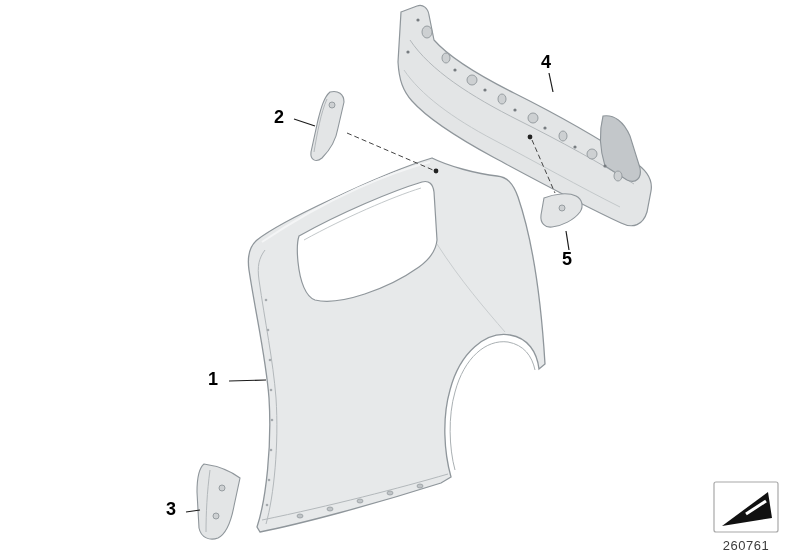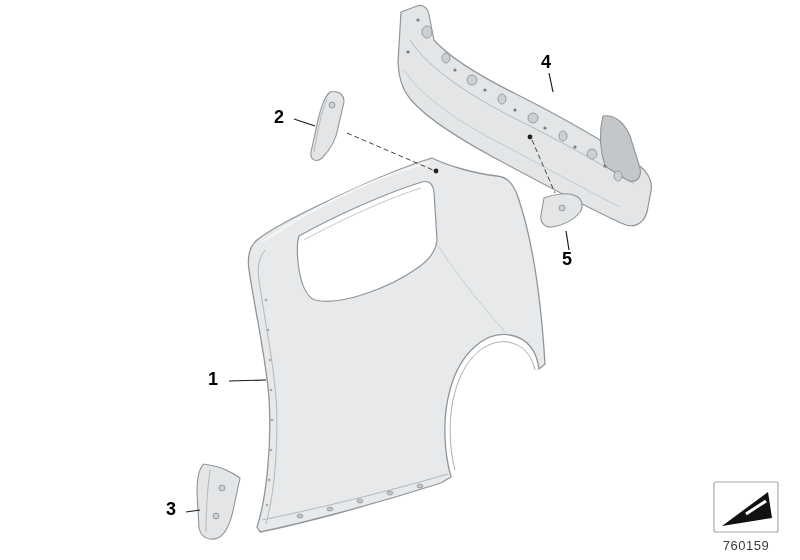--- a/index.html
+++ b/index.html
@@ -152,15 +152,15 @@
       <line x1="746" y1="514" x2="766" y2="501" stroke="#ffffff" stroke-width="3"></line>
     </g>
   </svg>
 
   <div class="callout" style="left:208px; top:370px;">1</div>
   <div class="callout" style="left:274px; top:108px;">2</div>
   <div class="callout" style="left:166px; top:500px;">3</div>
   <div class="callout" style="left:541px; top:53px;">4</div>
   <div class="callout" style="left:562px; top:250px;">5</div>
 
-  <div class="partnum">760159</div>
+  <div class="partnum">260761</div>
 
 </div>
 
 </body></html>

